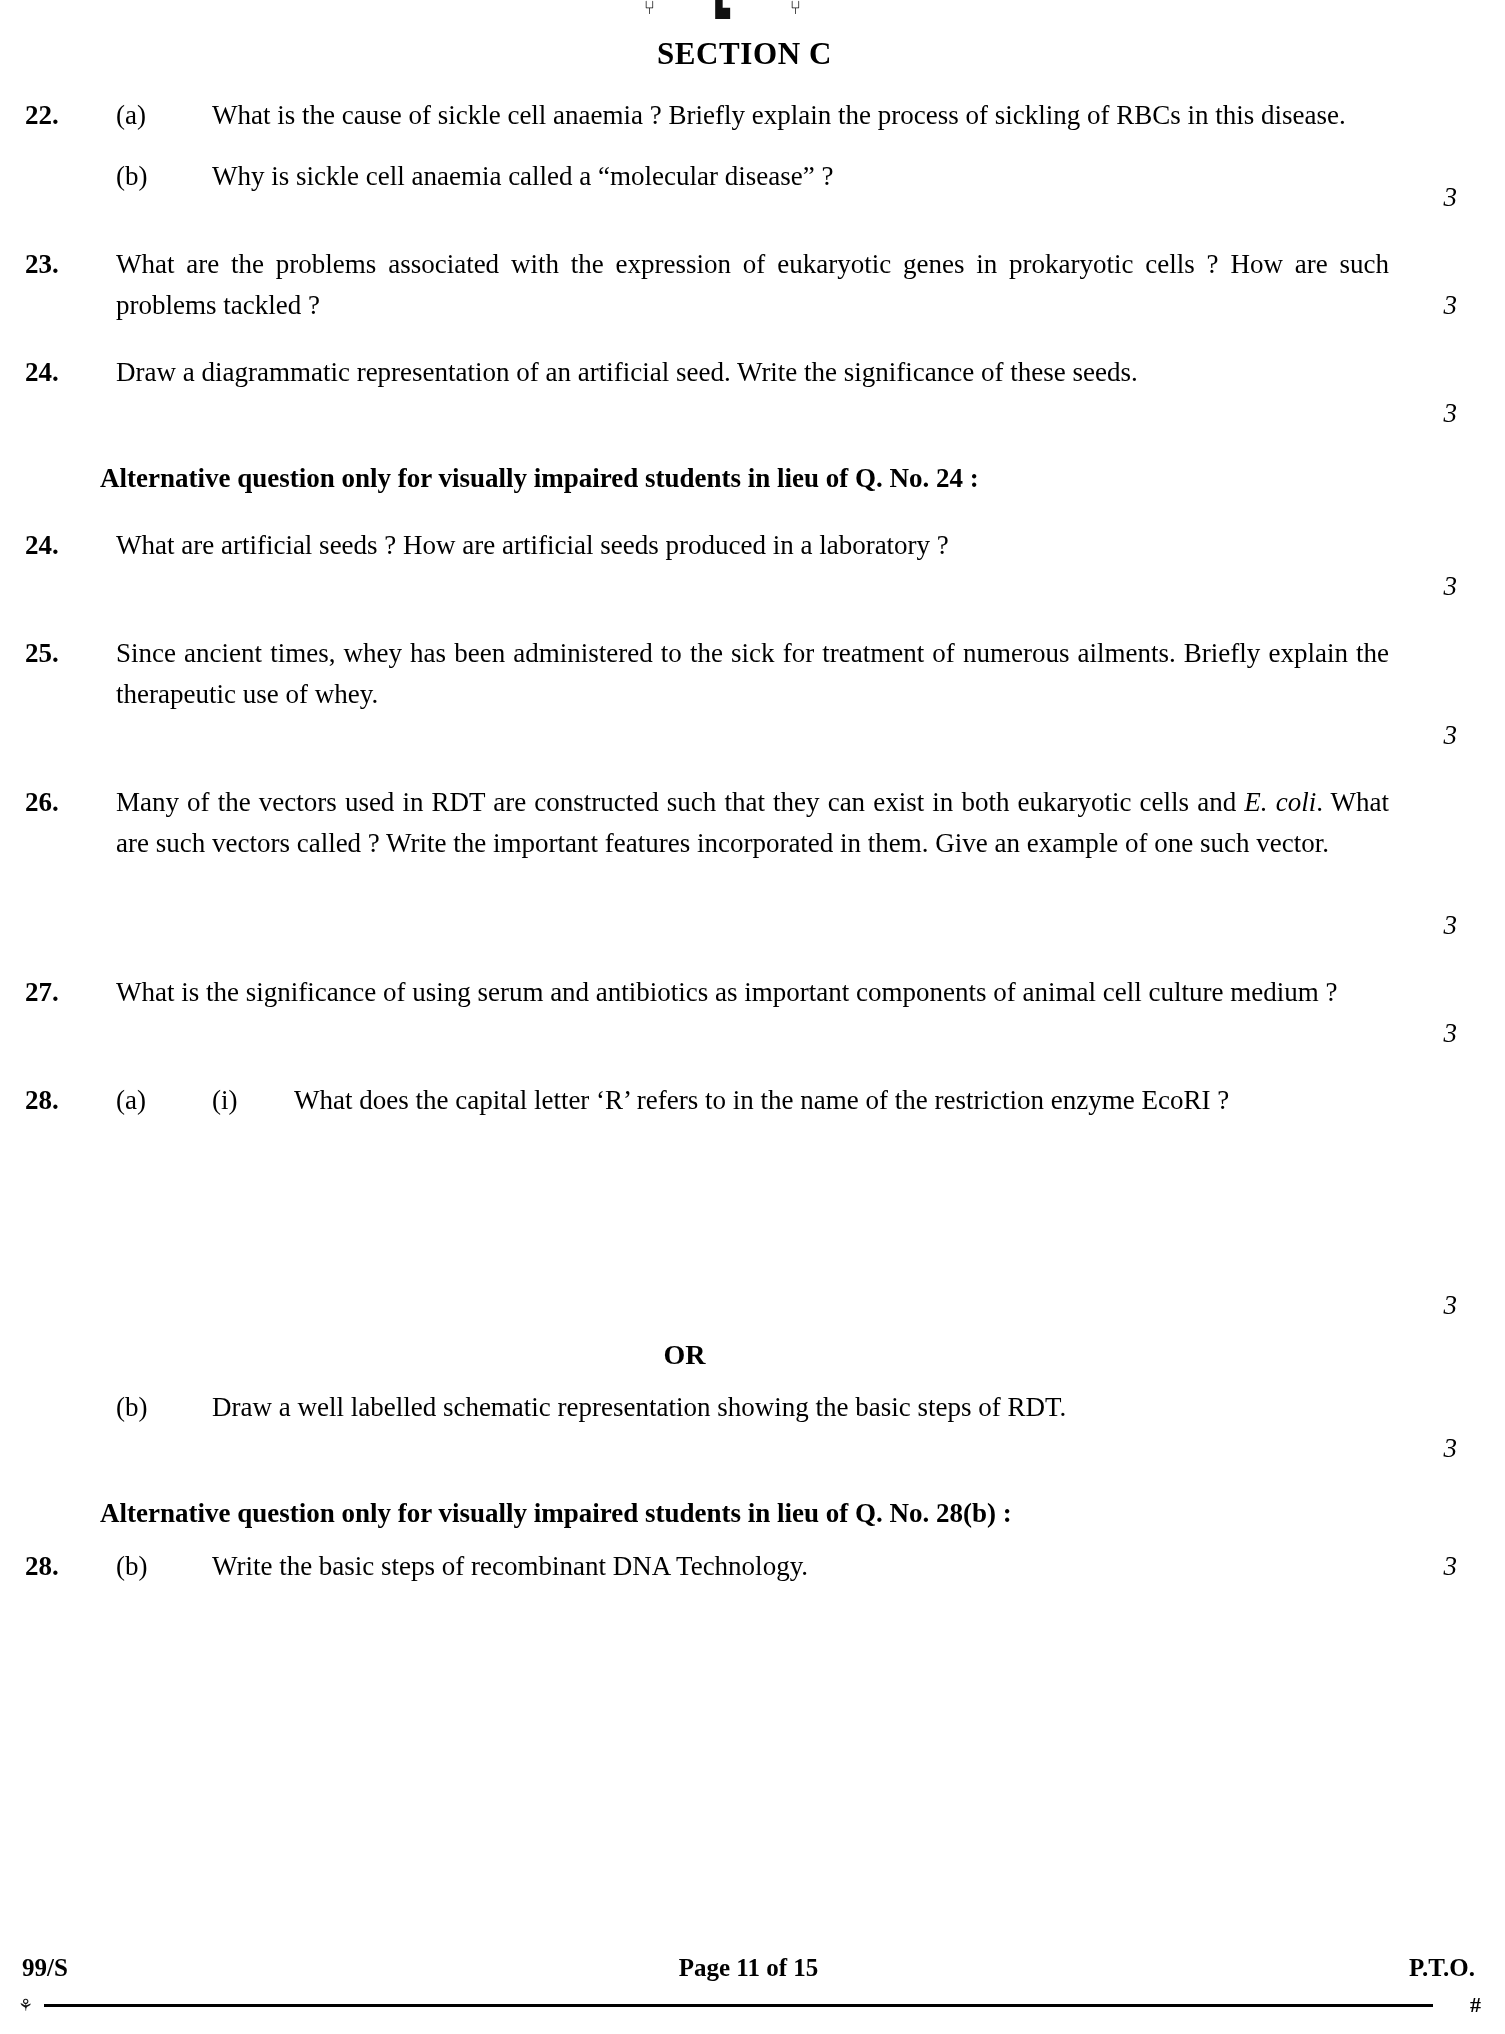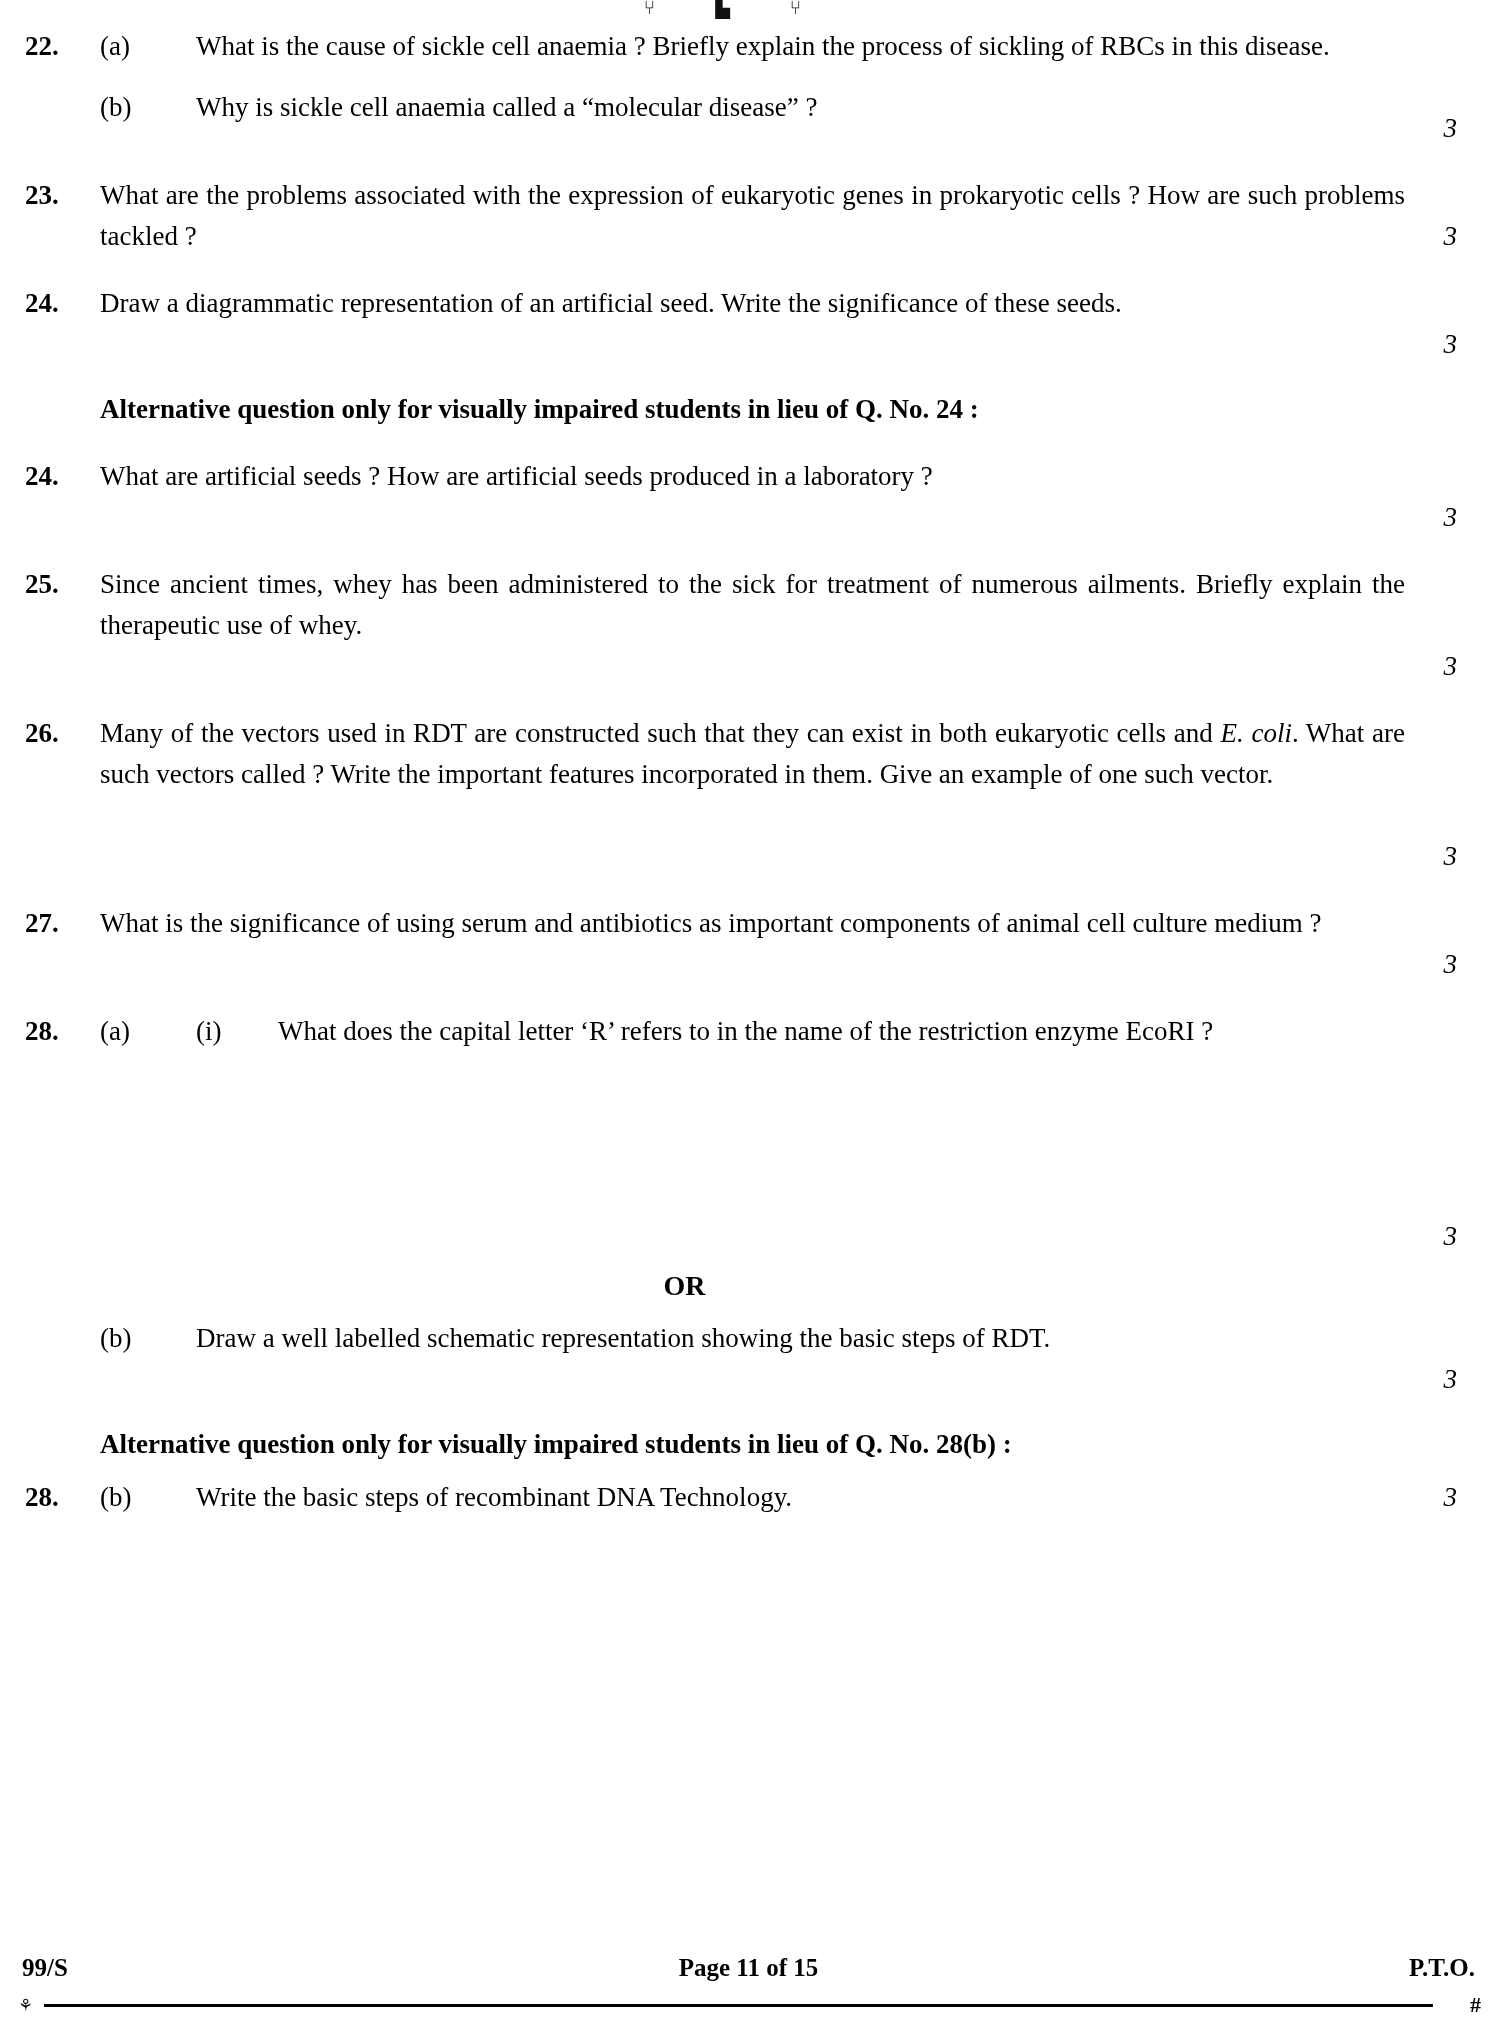--- a/index.html
+++ b/index.html
@@ -47,21 +47,21 @@
     font-size: 31px;
     letter-spacing: 0.6px;
     padding-top: 38px;
     line-height: 1;
   }
 
   
   .q {
     display: grid;
     grid-template-columns: 78px 1fr 62px;
-    column-gap: 0;
+    column-gap: 16px;
     margin-top: 26px;
   }
   .q.tight { margin-top: 12px; }
 
   .q-num {
     font-weight: bold;
     font-size: 27px;
     line-height: 41px;
     padding-left: 3px;
   }
@@ -174,20 +174,21 @@
 </style>
 </head>
 <body>
 
 <div class="page">
 
   <div class="topmarks">
     <span>⑂</span><span>▙</span><span>⑂</span>
   </div>
 
+  <div class="section-title">SECTION C</div>
 
   <div class="q">
     <div class="q-num">22.</div>
     <div class="q-body">
       <div class="sub">
         <div class="sub-label">(a)</div>
         <div class="sub-text just">What is the cause of sickle cell anaemia ? Briefly explain the process of sickling of RBCs in this disease.</div>
       </div>
       <div class="sub">
         <div class="sub-label">(b)</div>

